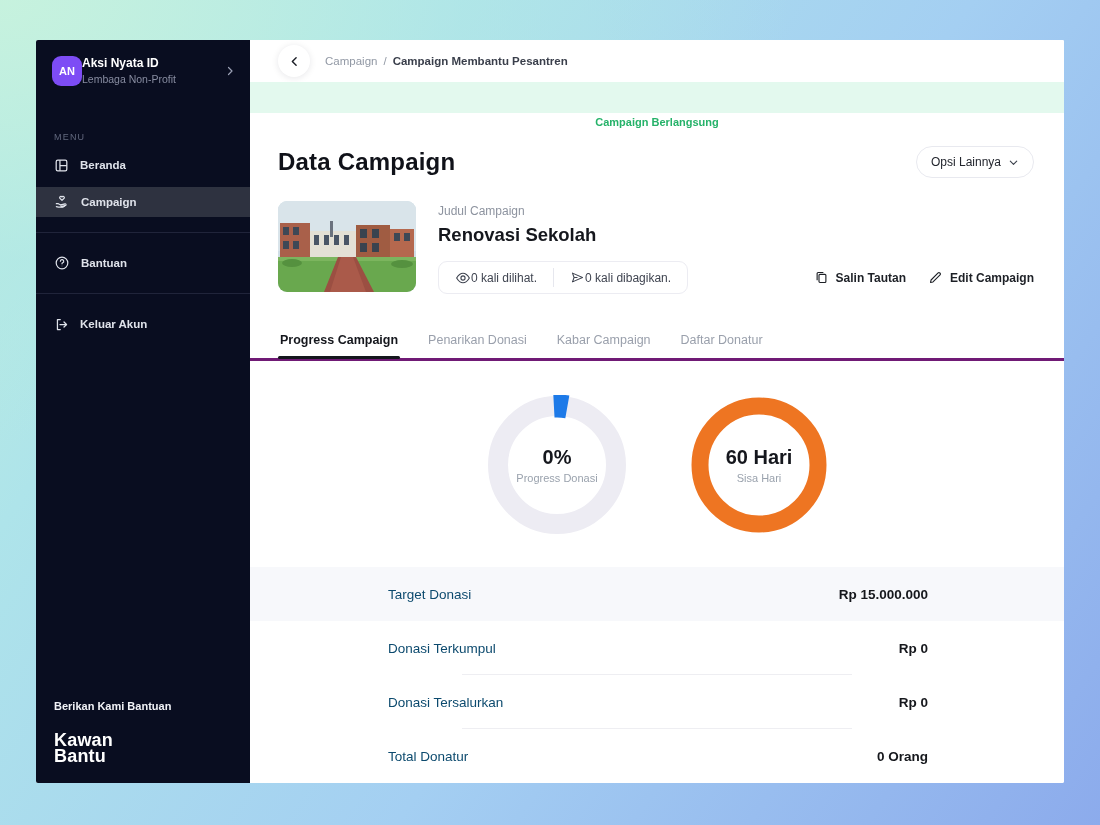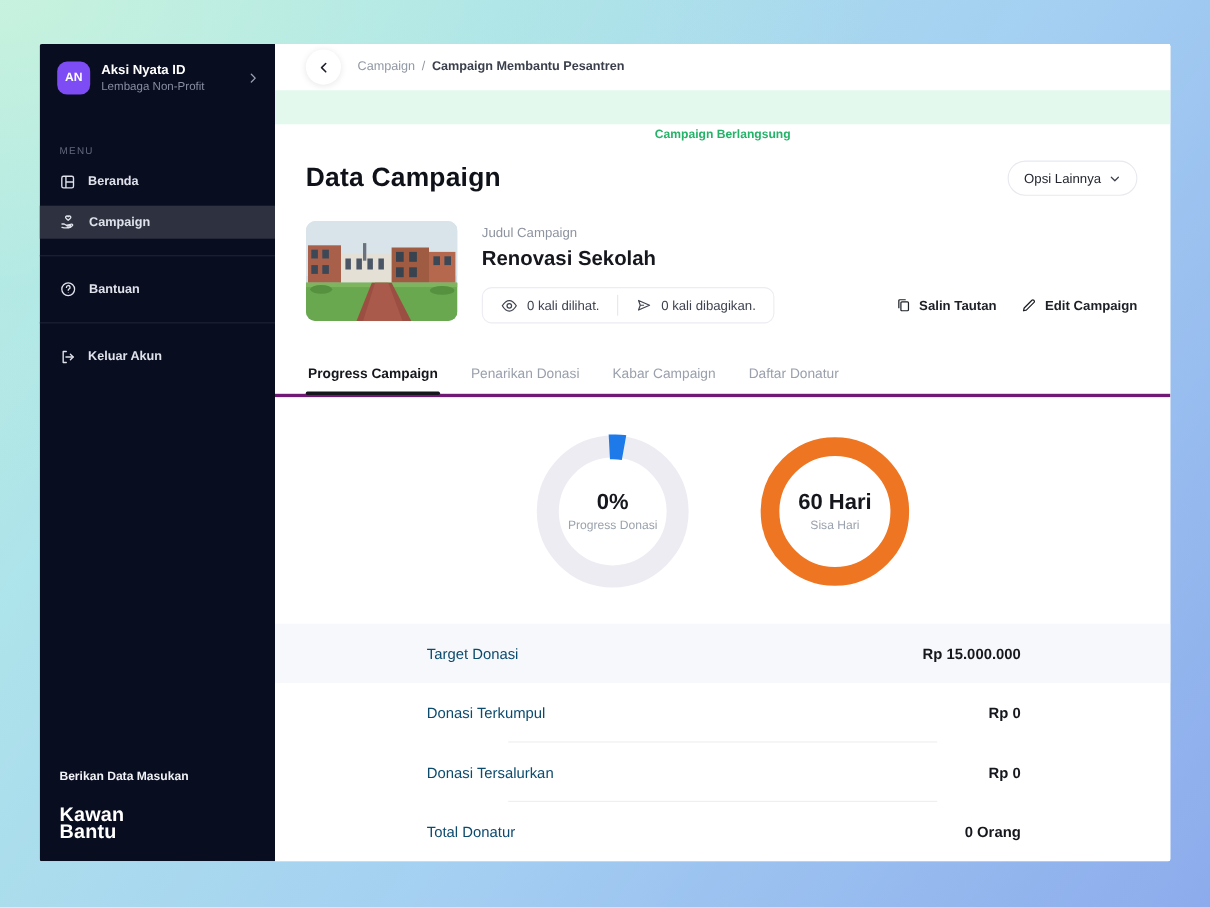--- a/index.html
+++ b/index.html
@@ -10,21 +10,21 @@
       radial-gradient(120% 90% at 0% 0%, rgba(199,242,222,.95) 0%, rgba(178,233,229,.6) 35%, rgba(178,233,229,0) 60%),
       linear-gradient(125deg, #bdeede 0%, #aee4ea 22%, #a4cff2 58%, #8cabec 100%);
     position:relative;
   }
   .window { position:absolute; left:36px; top:40px; width:1028px; height:743px;
     display:flex; border-radius:2px; overflow:hidden; background:#fff; }
 
   
   .sidebar { width:214px; min-width:214px; background:#090d20; color:#e7e9ef;
     position:relative; display:flex; flex-direction:column; }
-  .profile { display:flex; align-items:center; padding:16px 14px 0 16px; gap:10px; cursor:pointer; }
+  .profile { display:flex; align-items:center; padding:16px 14px 0 16px; cursor:pointer; }
   .avatar { width:30px; height:30px; border-radius:9px; background:#7d4cf5; color:#fff;
     font-size:11px; font-weight:bold; display:flex; align-items:center; justify-content:center; flex:none; }
   .profile-text { flex:1; min-width:0; }
   .profile-name { font-size:12px; font-weight:bold; color:#fff; line-height:1.3; }
   .profile-sub { font-size:10.5px; color:#878ca0; line-height:1.35; }
   .chev { color:#9aa0b4; display:flex; }
   .menu-label { font-size:9px; letter-spacing:1.2px; color:#62687e; font-weight:normal;
     padding:0 18px; margin-top:46px; }
   .menu { margin-top:8px; }
   .menu-item { display:flex; align-items:center; gap:11px; padding:8px 18px;
@@ -57,21 +57,21 @@
     border-radius:17px; padding:8px 14px; font-size:12px; color:#23262e; font-family:inherit; cursor:pointer; }
 
   .camp-row { display:flex; padding:23px 30px 0 28px; }
   .thumb { width:138px; height:91px; border-radius:9px; overflow:hidden; flex:none; cursor:pointer; }
   .thumb svg { display:block; }
   .camp-info { margin-left:22px; flex:1; }
   .camp-label { font-size:12px; color:#8d939f; margin-top:3px; }
   .camp-title { font-size:18.5px; font-weight:bold; color:#15171d; margin-top:6px; }
   .stats-pill { display:inline-flex; align-items:center; border:1px solid #ececf2; border-radius:9px;
     margin-top:15px; height:33px; overflow:hidden; }
-  .stat-seg { display:flex; align-items:center; gap:8px; padding:0 16px; font-size:12px; color:#3f4450; height:100%; }
+  .stat-seg { display:flex; align-items:center; padding:0 16px; font-size:12px; color:#3f4450; height:100%; }
   .stat-div { width:1px; height:19px; background:#e6e7ee; }
   .camp-actions { display:flex; align-items:flex-end; gap:22px; padding-bottom:9px; }
   .action-link { display:flex; align-items:center; gap:7px; background:none; border:none;
     font-size:12px; font-weight:bold; color:#1d2026; font-family:inherit; cursor:pointer; white-space:nowrap; }
 
   .tabs { display:flex; gap:26px; padding:0 28px; margin-top:31px; border-bottom:3px solid #701a75; }
   .tab { font-size:12.5px; color:#9aa0ac; padding:8px 2px 11px 2px; cursor:pointer; position:relative; white-space:nowrap; }
   .tab.active { color:#15171d; font-weight:bold; }
   .tab.active::after { content:""; position:absolute; left:0; right:0; bottom:-1px; height:3px;
     background:#15171d; border-radius:2px; }
@@ -155,21 +155,21 @@
               <path d="M10 4 H5.5 V20 H10"></path>
               <line x1="9.5" y1="12" x2="20" y2="12"></line>
               <polyline points="16 8 20 12 16 16"></polyline>
             </svg>
         </span>
         <span>Keluar Akun</span>
       </div>
     </nav>
 
     <div class="side-bottom">
-      <div class="feedback">Berikan Data Masukan</div>
+      <div class="feedback">Berikan Kami Bantuan</div>
       <div class="logo">
         <div>Kawan</div>
         <div>Bantu</div>
       </div>
     </div>
   </aside>
 
   <section class="content">
 
     <div class="topbar">

